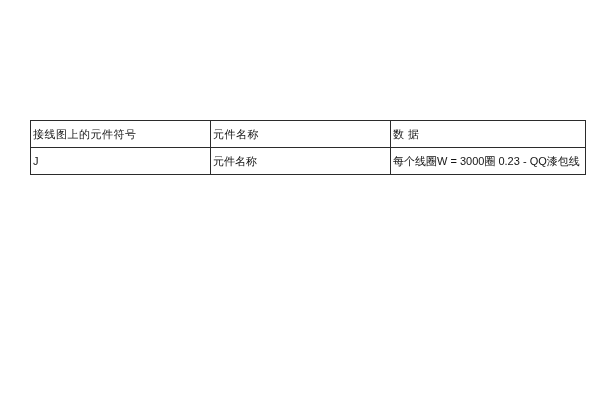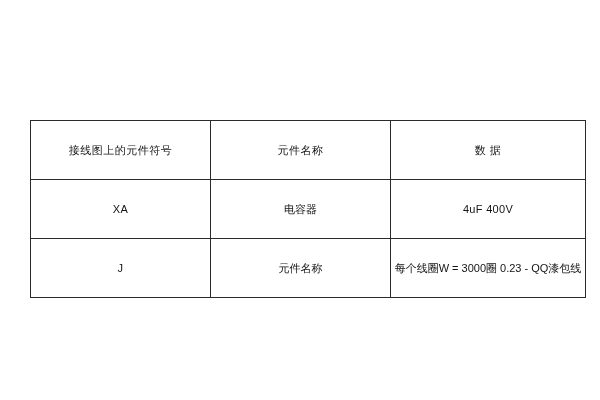--- a/index.html
+++ b/index.html
@@ -28,22 +28,22 @@
   }
   table.spec-table {
     width: 540px;
     border-collapse: collapse;
     table-layout: fixed;
   }
   table.spec-table td {
     border: 1px solid #2b2b2b;
     height: 26px;
     line-height: 26px;
-    padding: 16px 2px;
-    text-align: center;
+    padding: 0 2px;
+    text-align: left;
     vertical-align: middle;
     font-size: 11px;
     color: #141414;
     white-space: nowrap;
     overflow: hidden;
   }
   table.spec-table tr.header-row td {
     font-size: 11px;
     letter-spacing: 0.5px;
   }
@@ -64,25 +64,20 @@
 <div class="page">
   <div class="table-wrap">
     <table class="spec-table">
       <tbody>
         <tr class="header-row">
           <td class="col-symbol">接线图上的元件符号</td>
           <td class="col-name">元件名称</td>
           <td class="col-data">数  据</td>
         </tr>
         <tr>
-          <td class="col-symbol cell-latin">XA</td>
-          <td class="col-name">电容器</td>
-          <td class="col-data cell-latin">4uF 400V</td>
-        </tr>
-        <tr>
           <td class="col-symbol cell-latin">J</td>
           <td class="col-name">元件名称</td>
           <td class="col-data cell-data-long">每个线圈W = 3000圈 0.23 - QQ漆包线</td>
         </tr>
       </tbody>
     </table>
   </div>
 </div>
 
 </body></html>

